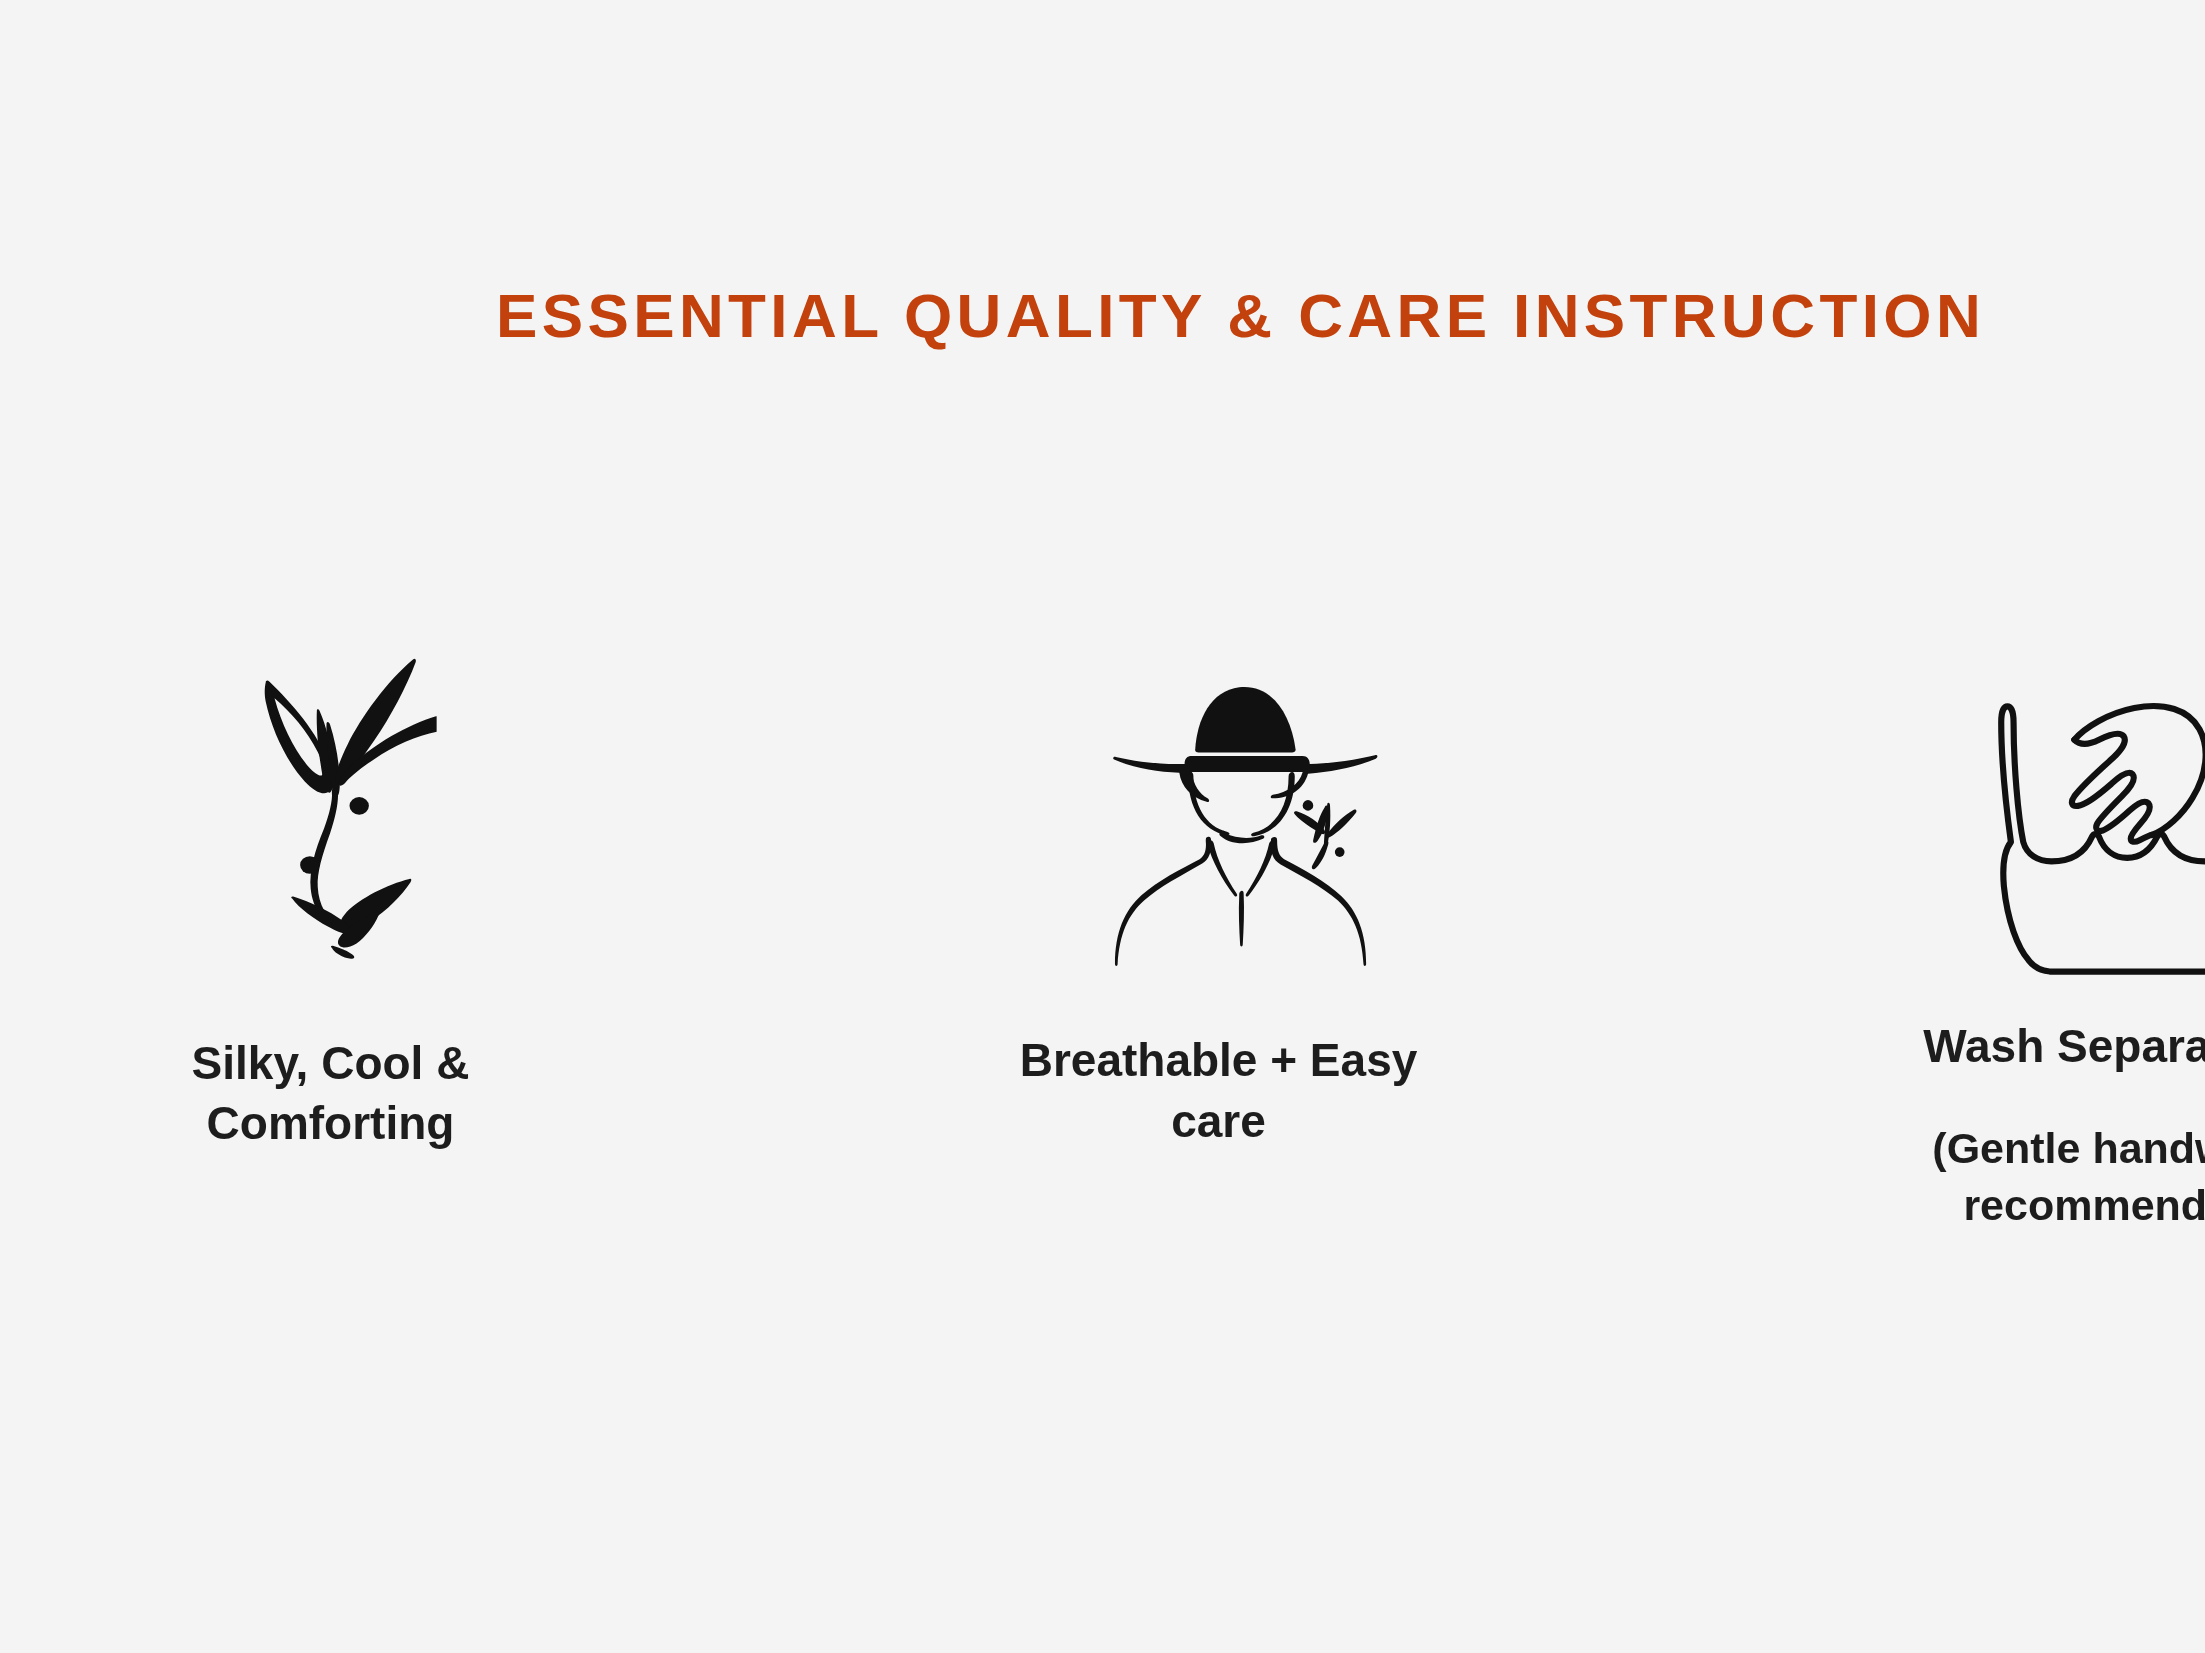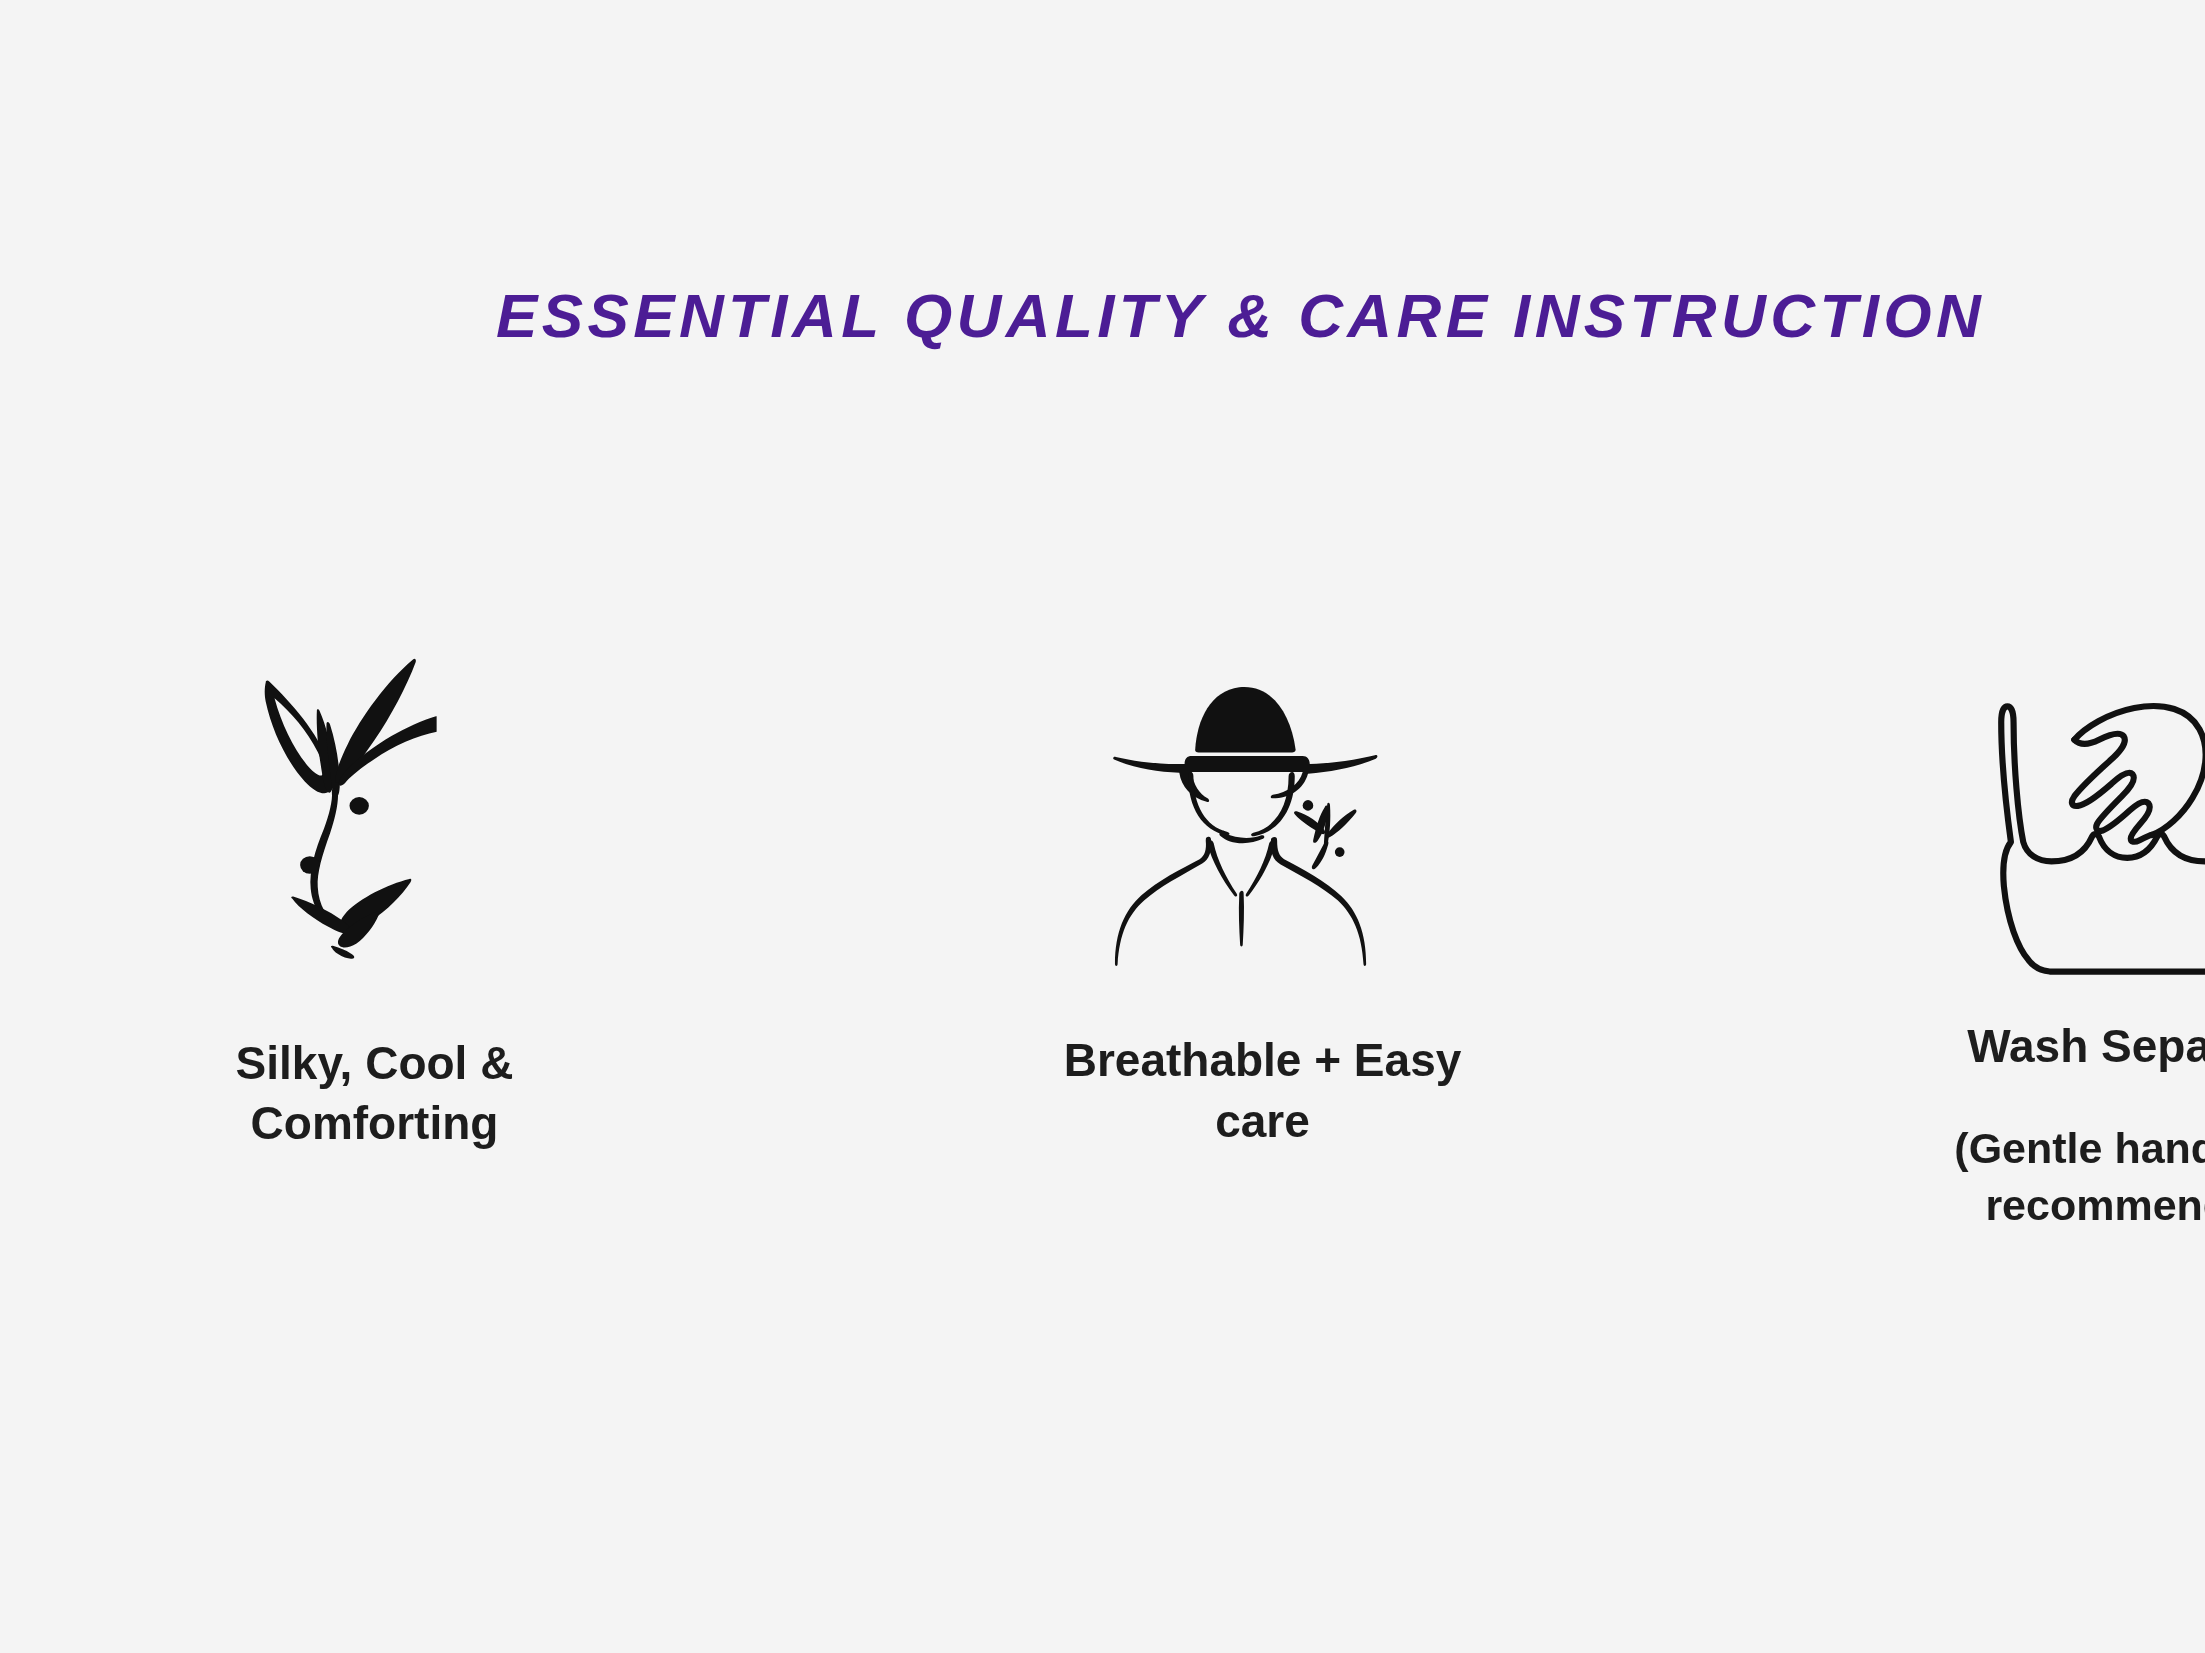--- a/index.html
+++ b/index.html
@@ -28,44 +28,43 @@
     left: 0;
     width: 2481px;
     text-align: center;
   }
   .title {
     display: inline-block;
     font-family: "Liberation Sans Narrow", "Liberation Sans", sans-serif;
     font-size: 62px;
     font-weight: 700;
     letter-spacing: 4.4px;
-    color: #4c1d95;
+    color: #c2410c;
     line-height: 1.1;
     white-space: nowrap;
-    font-style: italic;
   }
 
   
   .cards {
     position: absolute;
     top: 640px;
     left: 0;
     width: 2481px;
     display: flex;
     flex-direction: row;
     align-items: flex-start;
     justify-content: space-between;
     padding: 0 88px;
     box-sizing: border-box;
   }
   .card {
     width: 529px;
     display: flex;
     flex-direction: column;
-    align-items: flex-end;
+    align-items: flex-start;
   }
   .icon-box {
     width: 529px;
     height: 366px;
     display: flex;
     align-items: center;
     justify-content: center;
   }
   .icon-box svg {
     display: block;

